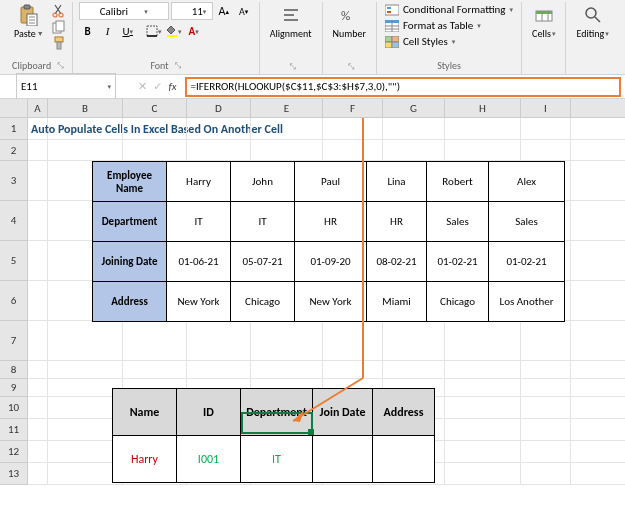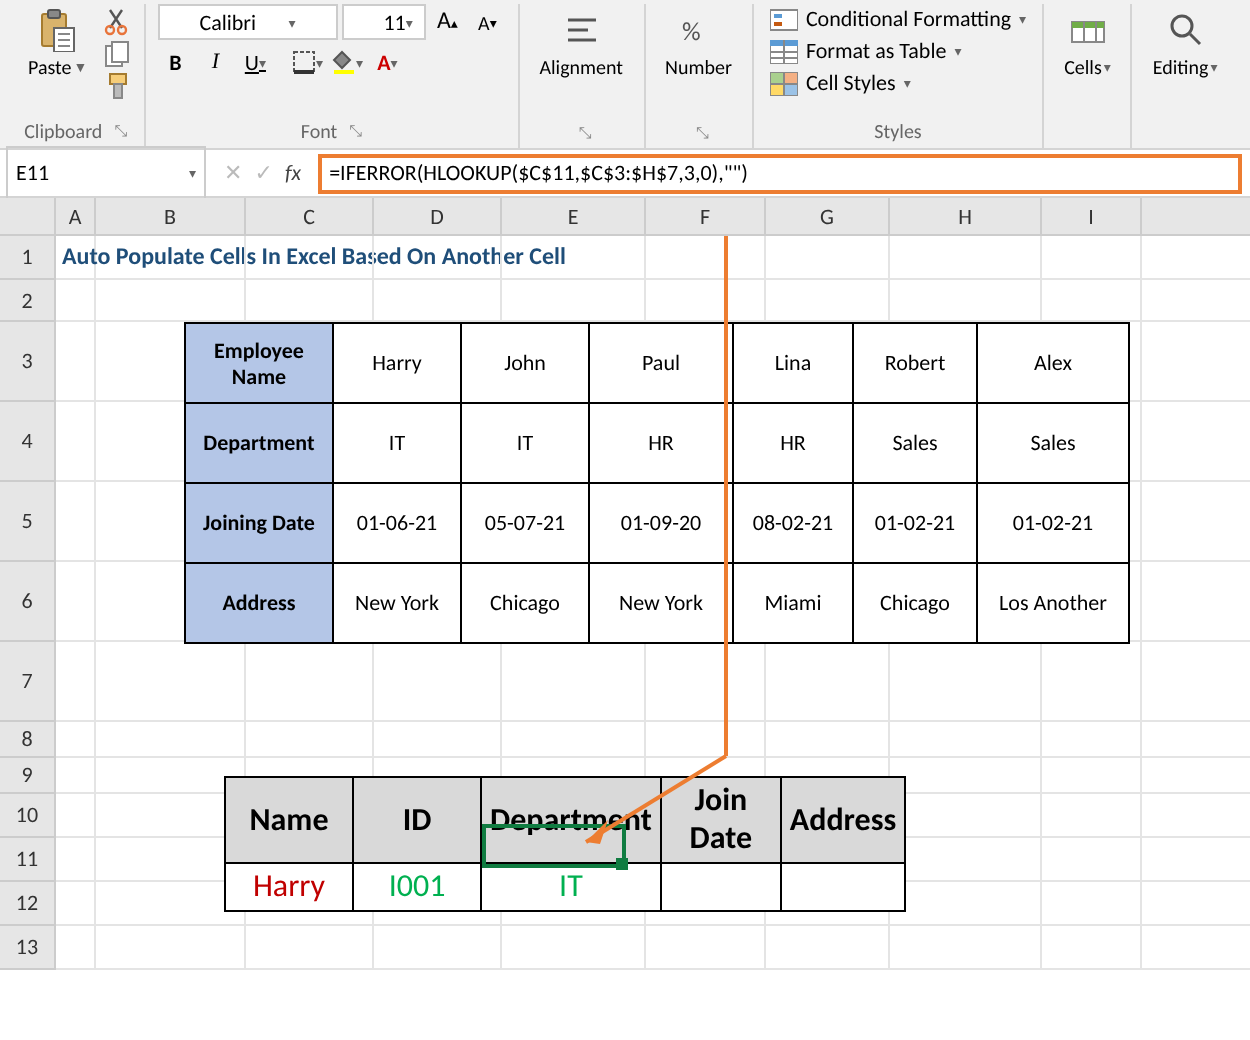--- a/index.html
+++ b/index.html
@@ -26,21 +26,21 @@
 .font-btn.italic { font-style: italic; font-family: Georgia; }
 .font-btn.underline { text-decoration: underline; }
 .dd-arrow { font-size: 7px; color: #666; }
 
 .styles-list { display: flex; flex-direction: column; gap: 1px; font-size: 11px; }
 .styles-item { display: flex; align-items: center; gap: 4px; padding: 1px 2px; cursor: default; }
 .styles-icon { width: 14px; height: 12px; display: inline-flex; align-items: center; justify-content: center; }
 
 
 .formula-row { display: flex; align-items: center; height: 24px; border-bottom: 1px solid #d4d4d4; background: #fff; }
-.name-box { width: 100px; border: 1px solid #ccc; margin: 2px 3px; height: 28px; display: flex; align-items: center; justify-content: space-between; padding: 0 4px; font-size: 11px; }
+.name-box { width: 100px; border: 1px solid #ccc; margin: 2px 16px; height: 28px; display: flex; align-items: center; justify-content: space-between; padding: 0 4px; font-size: 11px; }
 .fx-buttons { display: flex; align-items: center; gap: 6px; padding: 0 6px; color: #888; }
 .fx-label { font-style: italic; font-size: 11px; color: #444; }
 .formula-bar { flex: 1; border: 2px solid #ed7d31; margin: 0 4px 0 2px; height: 20px; display: flex; align-items: center; padding: 0 4px; font-size: 11px; background: #fff; }
 
 
 .grid-area { position: relative; }
 .col-headers { display: flex; background: #e6e6e6; border-bottom: 1px solid #ccc; }
 .corner { width: 28px; height: 18px; border-right: 1px solid #ccc; background: #e6e6e6; }
 .col-h { height: 18px; display: flex; align-items: center; justify-content: center; border-right: 1px solid #ccc; font-size: 11px; color: #333; background: #e6e6e6; }
 .row-h { width: 28px; display: flex; align-items: center; justify-content: center; border-right: 1px solid #ccc; border-bottom: 1px solid #ccc; font-size: 11px; color: #333; background: #e6e6e6; }
@@ -66,21 +66,21 @@
 
 
 .data-table { position: absolute; left: 20px; top: 43px; border-collapse: collapse; margin-left: 44px; }
 .data-table th, .data-table td { border: 1px solid #000; text-align: center; vertical-align: middle; font-size: 11px; padding: 2px 4px; }
 .data-table th { background: #b4c6e7; font-weight: bold; width: 74px; height: 40px; }
 .data-table td { background: #fff; width: 64px; height: 40px; }
 .data-table td.wide { width: 76px; }
 
 
 .lookup-table { position: absolute; left: 84px; top: 270px; border-collapse: collapse; }
-.lookup-table th, .lookup-table td { border: 1px solid #000; text-align: center; vertical-align: middle; font-size: 16px; padding: 2px 4px; height: 22px; }
+.lookup-table th, .lookup-table td { border: 1px solid #000; text-align: center; vertical-align: middle; font-size: 12px; padding: 16px 4px; height: 22px; }
 .lookup-table th { background: #d9d9d9; font-weight: bold; width: 64px; }
 .lookup-table td { background: #fff; width: 64px; }
 .lookup-table .name-val { color: #c00000; }
 .lookup-table .res { color: #00b050; }
 .lookup-table th.dept { width: 72px; }
 .lookup-table td.dept { width: 72px; }
 
 
 .sel-cell { position: absolute; border: 2px solid #107c41; pointer-events: none; }
 .sel-handle { position: absolute; width: 6px; height: 6px; background: #107c41; right: -3px; bottom: -3px; }

